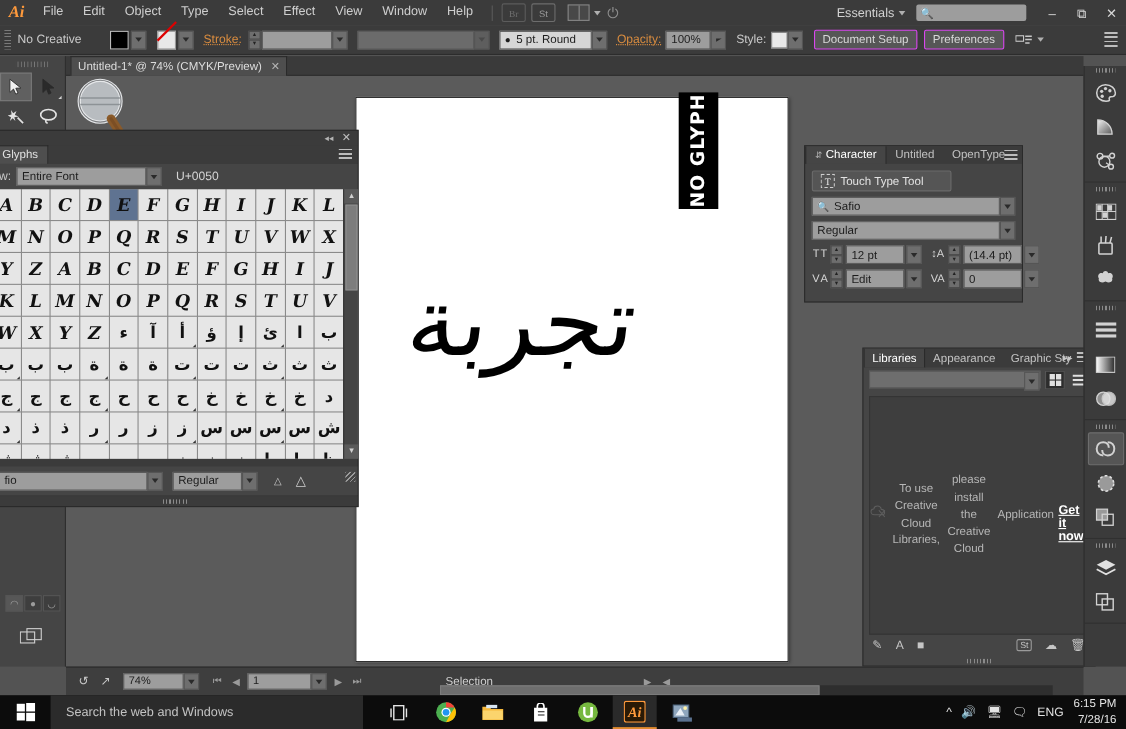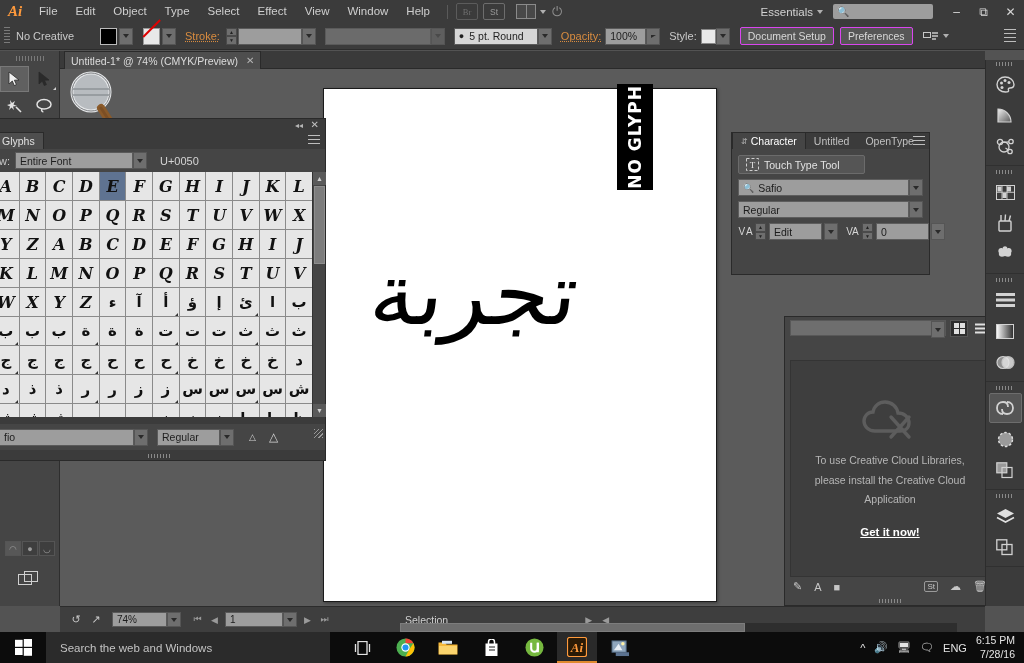--- a/index.html
+++ b/index.html
@@ -260,21 +260,21 @@
   .lb-dbl { position:absolute; right:20px; top:3px; font-size:9px; color:#c8c8c8; }
   .lb-menu { position:absolute; right:4px; top:3px; width:12px; height:10px;
     background: repeating-linear-gradient(to bottom,#bdbdbd 0 1.5px,transparent 1.5px 4px); }
   .lb-top { height:22px; display:flex; align-items:center; gap:4px; padding:0 5px; }
   .lb-sel { flex:1; height:16px; background:#6e6e6e; border:1px solid #585858; display:flex; }
   .lb-vw { width:18px;height:17px;background:#2d2d2d;border:1px solid #555;
     display:flex;align-items:center;justify-content:center; }
   .lb-body {
     position:absolute; left:5px; right:5px; top:43px; bottom:28px;
     background:#3e3e3e; border:1px solid #343434;
-    display:flex; flex-direction:column; align-items:center; justify-content:center; gap:4px;
+    display:flex; flex-direction:row; align-items:center; justify-content:center; gap:4px;
   }
   .lb-msg { font-size:10.5px; color:#b6b6b6; text-align:center; line-height:1.5; width:160px; }
   .lb-link { font-size:11.5px; color:#fff; font-weight:bold; text-decoration:underline; margin-top:14px; }
   .lb-footer { position:absolute; left:0; bottom:9px; width:100%; height:19px;
     display:flex; align-items:center; padding:0 8px; }
   .lb-fico { color:#c6c6c6; font-size:11px; margin-right:12px; }
   .lb-handle { position:absolute; left:0; bottom:0; width:100%; height:9px;
     display:flex; align-items:center; justify-content:center; }
   .lb-handle i { width:22px;height:4px;
     background: repeating-linear-gradient(to right,#8a8a8a 0 1px,transparent 1px 3px); }
@@ -681,20 +681,44 @@
           </div>
       </div>
       <div class="fontrow">
         <div class="fontfield">Regular</div>
         <div class="dd-btn">
             <span class="tri"></span>
           </div>
       </div>
       <div class="cp-grid">
         <div class="cp-ctl">
+          <span class="cp-ico">T T</span>
+          <div class="stepper">
+              <div>▲</div>
+              <div>▼</div>
+            </div>
+          <div class="num">12 pt</div>
+          <div class="dd-btn">
+              <span class="tri"></span>
+            </div>
+        </div>
+        <div class="cp-ctl">
+          <span class="cp-ico">↕A</span>
+          <div class="stepper">
+              <div>▲</div>
+              <div>▼</div>
+            </div>
+          <div class="num">(14.4 pt)</div>
+          <div class="dd-btn">
+              <span class="tri"></span>
+            </div>
+        </div>
+      </div>
+      <div class="cp-grid">
+        <div class="cp-ctl">
           <span class="cp-ico">V A</span>
           <div class="stepper">
               <div>▲</div>
               <div>▼</div>
             </div>
           <div class="num">Edit</div>
           <div class="dd-btn">
               <span class="tri"></span>
             </div>
         </div>
@@ -707,20 +731,27 @@
           <div class="num">0</div>
           <div class="dd-btn">
               <span class="tri"></span>
             </div>
         </div>
       </div>
     </div>
   </div>
 
   <div class="libs">
+    <div class="lb-tabs">
+      <div class="lb-tab active">Libraries</div>
+      <div class="lb-tab">Appearance</div>
+      <div class="lb-tab">Graphic Sty</div>
+      <span class="lb-dbl">▸▸</span>
+      <div class="lb-menu"></div>
+    </div>
     <div class="lb-top">
       <div class="lb-sel">
         <div style="flex:1"></div>
         <div class="dd-btn">
             <span class="tri"></span>
           </div>
       </div>
       <div class="lb-vw">
         <svg width="11" height="11" viewBox="0 0 11 11">
           <rect x="0" y="0" width="5" height="5" fill="#e0e0e0"></rect>

